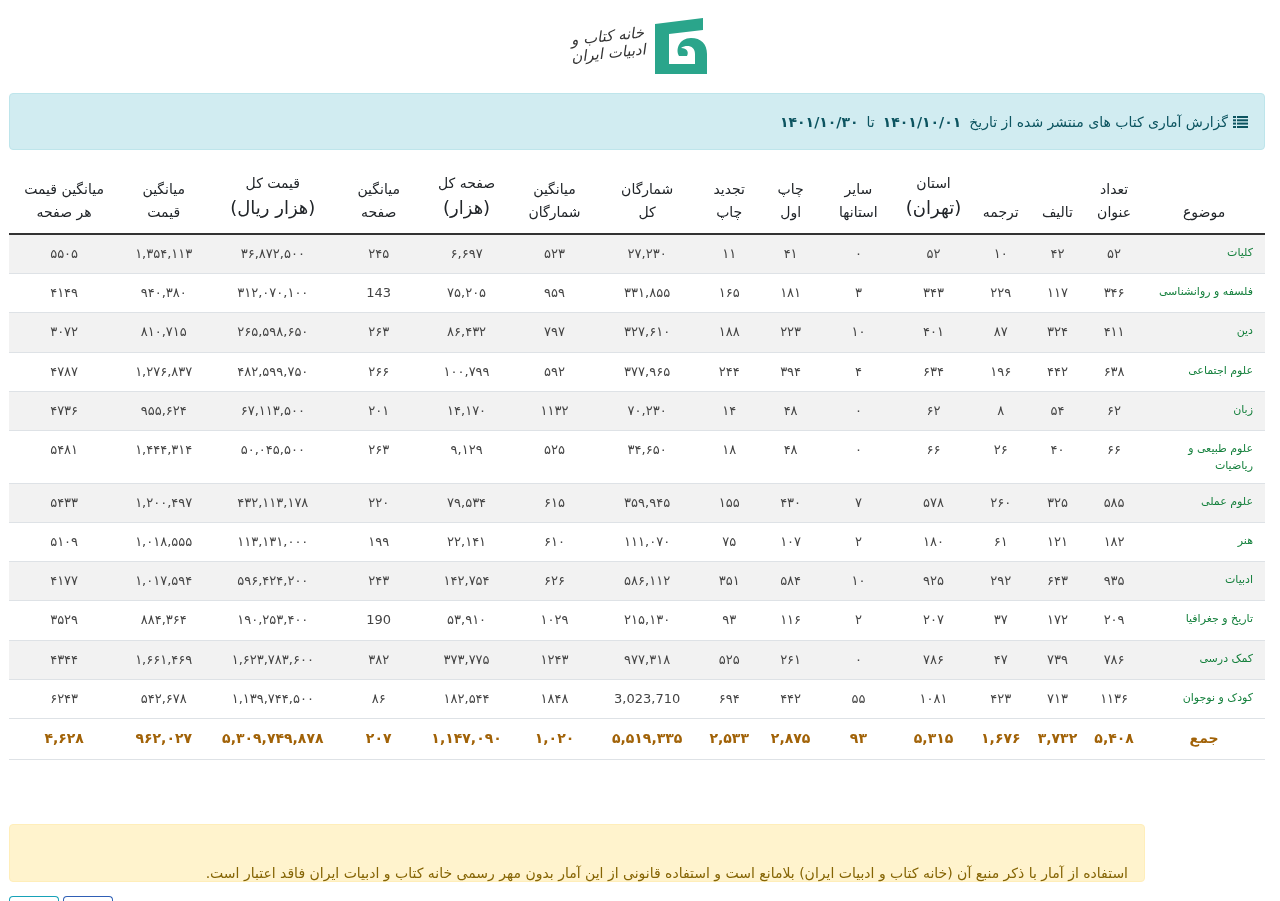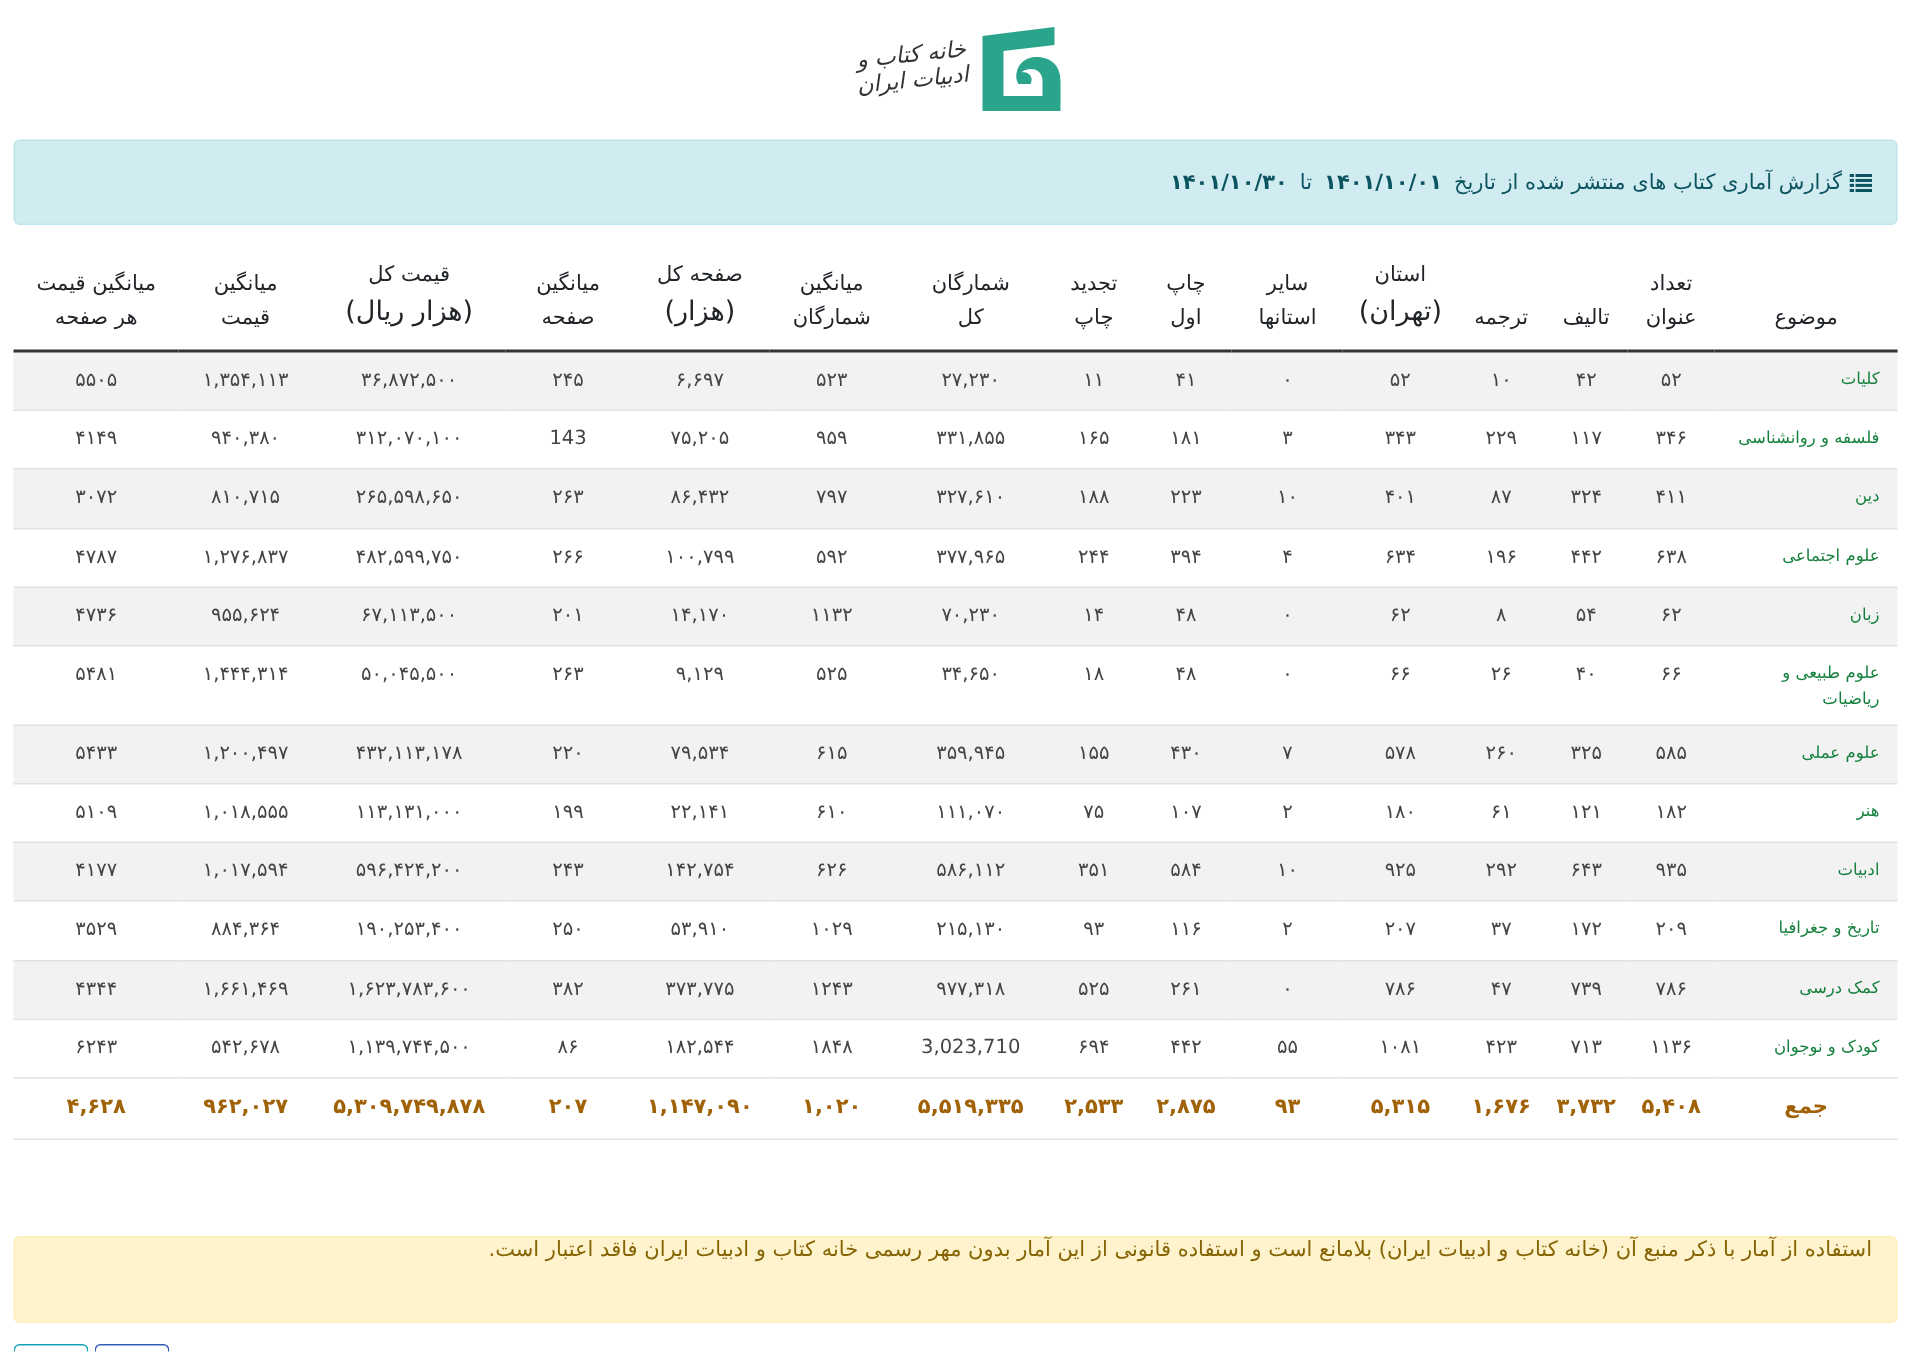--- a/index.html
+++ b/index.html
@@ -47,23 +47,23 @@
       border-top: 1px solid #dee2e6; line-height: 1.55; font-size: 13px;
       font-family: "DejaVu Sans", sans-serif;
     }
     table.stats td.subject { text-align: right; padding-right: 12px; font-size: 11px; color: #15803d; }
     table.stats tbody tr:nth-child(odd) td { background: #f2f2f2; }
     table.stats tbody tr:nth-child(even) td { background: #ffffff; }
     table.stats tr.total td { font-weight: bold; color: #a16207; background: #fff !important; border-bottom: 1px solid #dee2e6; font-size: 14px; }
     table.stats tr.total td.subject { text-align: center; padding-right: 6px; }
 
     .warn-alert {
-      position: absolute; top: 824px; left: 9px; width: 1256px; height: 58px;
+      position: absolute; top: 824px; left: 9px; width: 1136px; height: 58px;
       background: #fff3cd; border: 1px solid #ffeeba; border-radius: 4px;
-      color: #856404; display: flex; align-items: flex-start; padding-right: 16px; font-size: 14px;
+      color: #856404; display: flex; align-items: flex-end; padding-right: 16px; font-size: 14px;
     }
     .btn-row { position: absolute; top: 896px; left: 9px; display: flex; gap: 4px; direction: ltr; }
     .btn-row .btn { width: 50px; height: 14px; border-radius: 4px 4px 0 0; background: #fff; border: 1px solid; border-bottom: none; }
     .btn-row .btn.green { border-color: #17a2b8; }
     .btn-row .btn.blue { border-color: #2f5fb5; }
   </style>
 </head>
 <body>
 
 <div class="logo-wrap">
@@ -331,21 +331,21 @@
         <td>۲۰۹</td>
         <td>۱۷۲</td>
         <td>۳۷</td>
         <td>۲۰۷</td>
         <td>۲</td>
         <td>۱۱۶</td>
         <td>۹۳</td>
         <td>۲۱۵,۱۳۰</td>
         <td>۱۰۲۹</td>
         <td>۵۳,۹۱۰</td>
-        <td>۲۵۰</td>
+        <td>190</td>
         <td>۱۹۰,۲۵۳,۴۰۰</td>
         <td>۸۸۴,۳۶۴</td>
         <td>۳۵۲۹</td>
       </tr>
       <tr>
         <td class="subject">کمک درسی</td>
         <td>۷۸۶</td>
         <td>۷۳۹</td>
         <td>۴۷</td>
         <td>۷۸۶</td>

